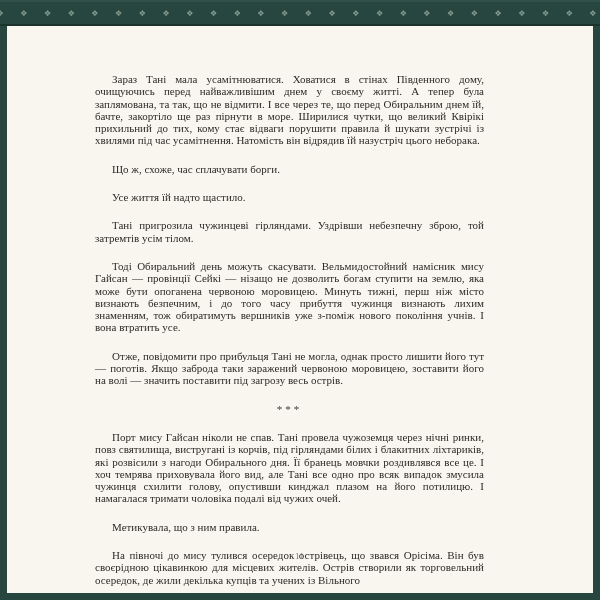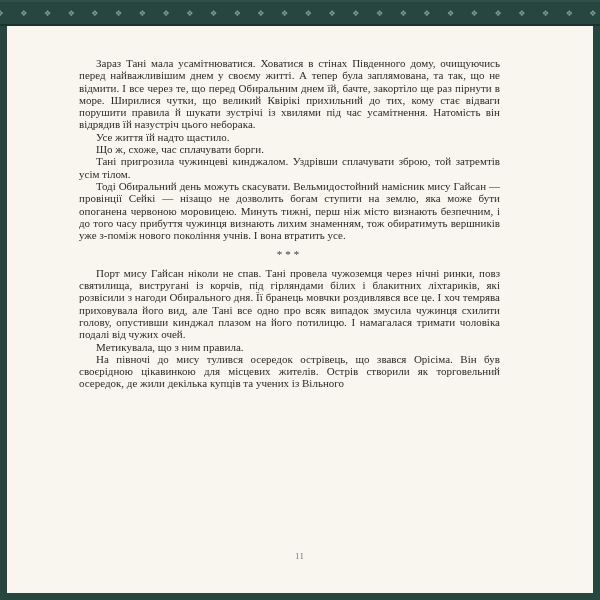--- a/index.html
+++ b/index.html
@@ -24,21 +24,21 @@
   .side.left{left:0}
   .side.right{right:0}
   .bottomb{position:absolute;left:0;right:0;bottom:0;height:7px;background:#26463f}
 
   
   .textblock{
     position:absolute;left:79px;top:57px;width:421px;
     color:#2e2a26;font-size:11px;line-height:12.3px;
     text-align:justify;
   }
-  p.para{margin:0;padding:0}
+  p.para{margin:16px;padding:0}
   p.indent{text-indent:17px}
   .separator{
     text-align:center;margin:7px 0 6px;
     font-size:11px;letter-spacing:3px;color:#3a3a3a;
   }
   .pagenum{
     position:absolute;left:0;right:0;top:552px;
     text-align:center;font-size:8px;color:#6b6b6b;letter-spacing:1px;
   }
 </style>
@@ -47,23 +47,24 @@
 
 <div class="band">
   <div class="band-pattern" id="ornament">❖ ❖ ❖ ❖ ❖ ❖ ❖ ❖ ❖ ❖ ❖ ❖ ❖ ❖ ❖ ❖ ❖ ❖ ❖ ❖ ❖ ❖ ❖ ❖ ❖ ❖ ❖ ❖ ❖ ❖ ❖ ❖ ❖ ❖ ❖ ❖ ❖ ❖ ❖ ❖ ❖ ❖</div>
 </div>
 <div class="side left"></div>
 <div class="side right"></div>
 <div class="bottomb"></div>
 
 <div class="textblock" id="textblock">
     <p class="para indent">Зараз Тані мала усамітнюватися. Ховатися в стінах Південного дому, очищуючись перед найважливішим днем у своєму житті. А тепер була заплямована, та так, що не відмити. І все через те, що перед Обиральним днем їй, бачте, закортіло ще раз пірнути в море. Ширилися чутки, що великий Квірікі прихильний до тих, кому стає відваги порушити правила й шукати зустрічі із хвилями під час усамітнення. Натомість він відрядив їй назустріч цього неборака.</p>
+    <p class="para indent">Що ж, схоже, час сплачувати борги.</p>
     <p class="para indent">Усе життя їй надто щастило.</p>
-    <p class="para indent">Що ж, схоже, час сплачувати борги.</p>
-    <p class="para indent">Тані пригрозила чужинцеві кинджалом. Уздрівши сплачувати зброю, той затремтів усім тілом.</p>
+    <p class="para indent">Тані пригрозила чужинцеві гірляндами. Уздрівши небезпечну зброю, той затремтів усім тілом.</p>
     <p class="para indent">Тоді Обиральний день можуть скасувати. Вельмидостойний намісник мису Гайсан — провінції Сейкі — нізащо не дозволить богам ступити на землю, яка може бути опоганена червоною моровицею. Минуть тижні, перш ніж місто визнають безпечним, і до того часу прибуття чужинця визнають лихим знаменням, тож обиратимуть вершників уже з-поміж нового покоління учнів. І вона втратить усе.</p>
+    <p class="para indent">Отже, повідомити про прибульця Тані не могла, однак просто лишити його тут — поготів. Якщо заброда таки заражений червоною моровицею, зоставити його на волі — значить поставити під загрозу весь острів.</p>
     <div class="separator">***</div>
     <p class="para indent">Порт мису Гайсан ніколи не спав. Тані провела чужоземця через нічні ринки, повз святилища, вистругані із корчів, під гірляндами білих і блакитних ліхтариків, які розвісили з нагоди Обирального дня. Її бранець мовчки роздивлявся все це. І хоч темрява приховувала його вид, але Тані все одно про всяк випадок змусила чужинця схилити голову, опустивши кинджал плазом на його потилицю. І намагалася тримати чоловіка подалі від чужих очей.</p>
     <p class="para indent">Метикувала, що з ним правила.</p>
     <p class="para indent">На півночі до мису тулився осередок острівець, що звався Орісіма. Він був своєрідною цікавинкою для місцевих жителів. Острів створили як торговельний осередок, де жили декілька купців та учених із Вільного</p>
   </div>
 
 <div class="pagenum">11</div>
 
 </body></html>

